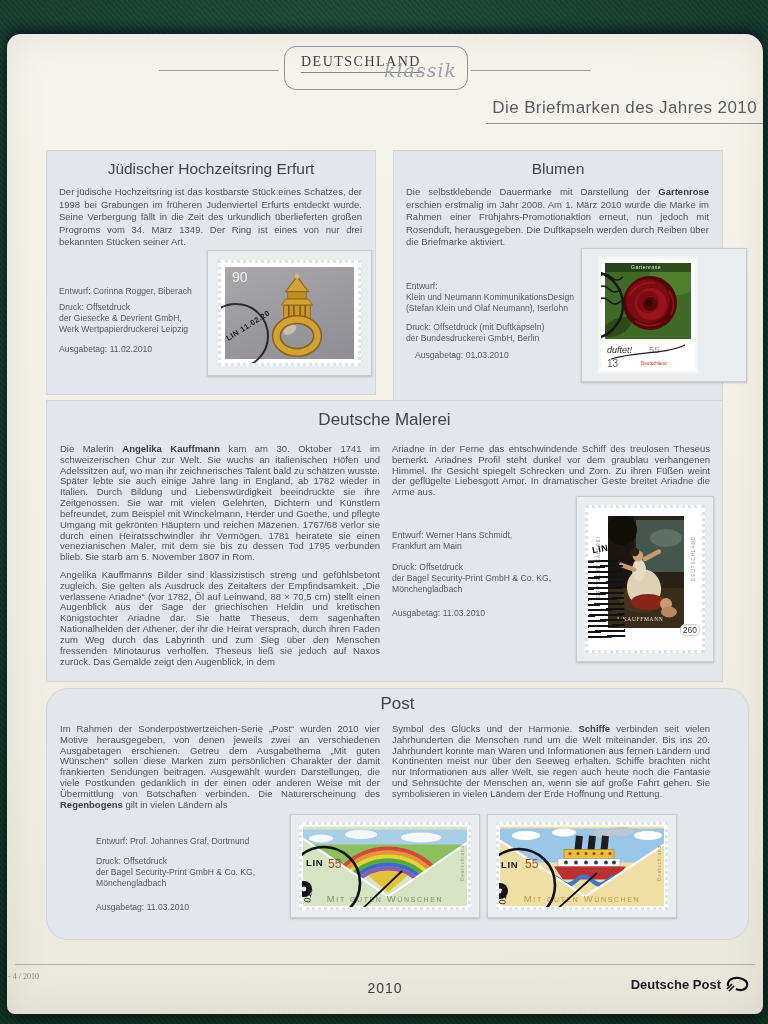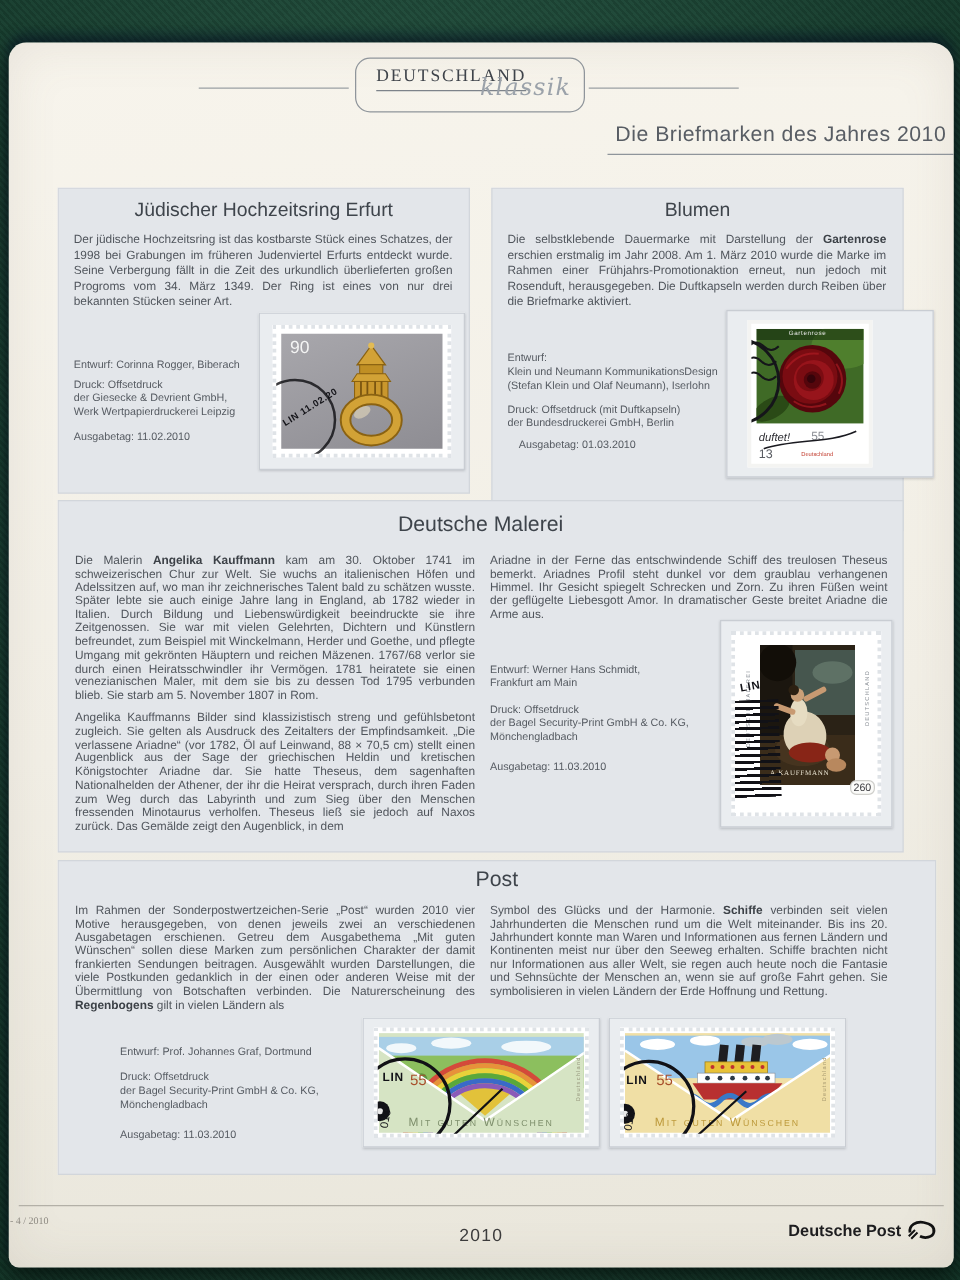--- a/index.html
+++ b/index.html
@@ -183,21 +183,21 @@
         <span class="vtext" style="right:6px;top:28px;">DEUTSCHLAND</span>
         <span style="position:absolute;right:2px;bottom:14px;font-size:8.5px;color:#3c3c40;background:#fbfbf9;border:1px solid #cfcfcb;border-radius:5px;padding:0 2px;margin-left:36px;">260</span>
         <div class="pm">
           <div class="bars" style="left:-6px;top:52px;width:42px;height:78px;transform:rotate(-2deg);"></div>
           <span class="pm-text" style="left:4px;top:36px;font-size:9px;transform:rotate(-10deg);">LIN</span>
         </div>
       </div>
     </div>
   </div>
 
-  <div class="panel" style="left:39px;top:654px;width:703px;height:252px;">
+  <div class="panel" style="left:39px;top:654px;width:703px;height:252px;border-radius:22px;">
     <h2 style="top:6px;font-size:17px;">Post</h2>
     <p class="body-txt tight" style="left:14px;top:36px;width:320px;margin:0;"><span>Im Rahmen der Sonderpostwertzeichen-Serie „Post“ wurden 2010 vier Motive herausgegeben, von denen jeweils zwei an verschiedenen Ausgabetagen erschienen. Getreu dem Ausgabethema „Mit guten Wünschen“ sollen diese Marken zum persönlichen Charakter der damit frankierten Sendungen beitragen. Ausgewählt wurden Darstellungen, die viele Postkunden gedanklich in der einen oder anderen Weise mit der Übermittlung von Botschaften verbinden. Die Naturerscheinung des </span><b>Regenbogens</b><span> gilt in vielen Ländern als</span></p>
     <p class="body-txt tight" style="left:346px;top:36px;width:318px;margin:0;"><span>Symbol des Glücks und der Harmonie. </span><b>Schiffe</b><span> verbinden seit vielen Jahrhunderten die Menschen rund um die Welt miteinander. Bis ins 20. Jahrhundert konnte man Waren und Informationen aus fernen Ländern und Kontinenten meist nur über den Seeweg erhalten. Schiffe brachten nicht nur Informationen aus aller Welt, sie regen auch heute noch die Fantasie und Sehnsüchte der Menschen an, wenn sie auf große Fahrt gehen. Sie symbolisieren in vielen Ländern der Erde Hoffnung und Rettung.</span></p>
     <div class="credits" style="left:50px;top:148px;">Entwurf: Prof. Johannes Graf, Dortmund</div>
     <div class="credits" style="left:50px;top:168px;">Druck: Offsetdruck
 der Bagel Security-Print GmbH &amp; Co. KG,
 Mönchengladbach</div>
     <div class="credits" style="left:50px;top:214px;">Ausgabetag: 11.03.2010</div>
 
     <div class="mount" style="left:244px;top:126px;width:190px;height:104px;">

